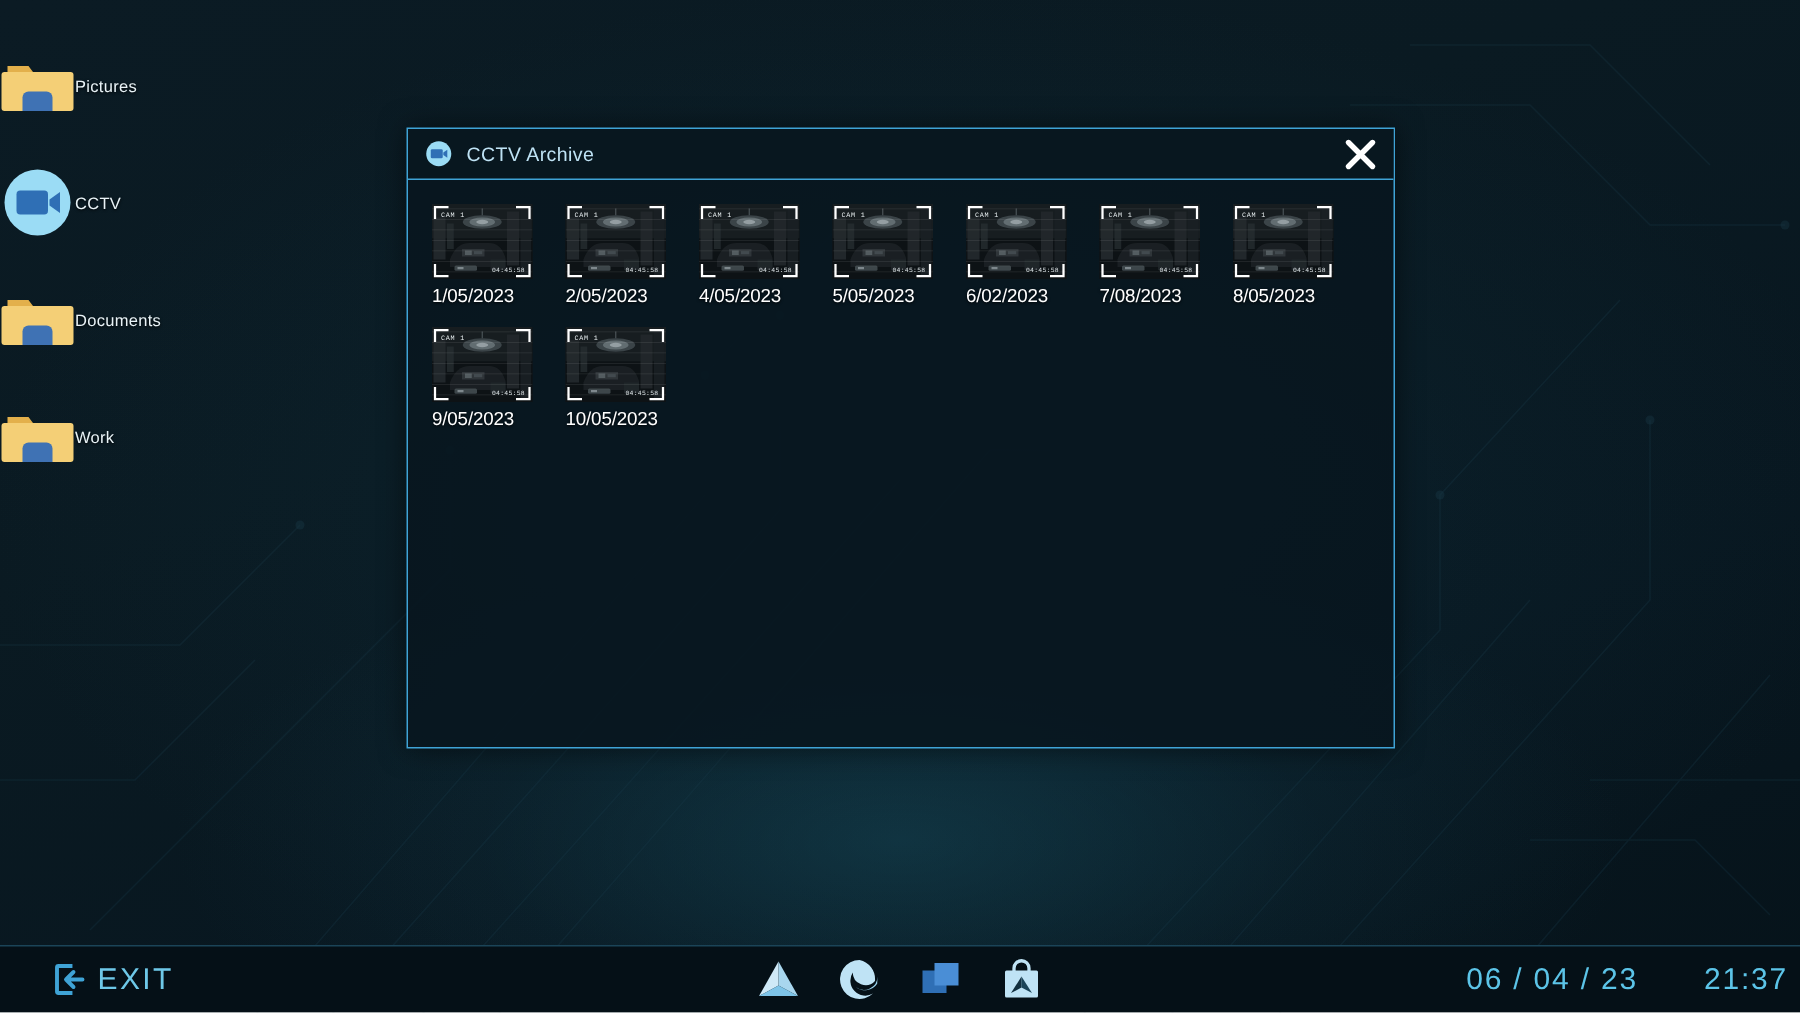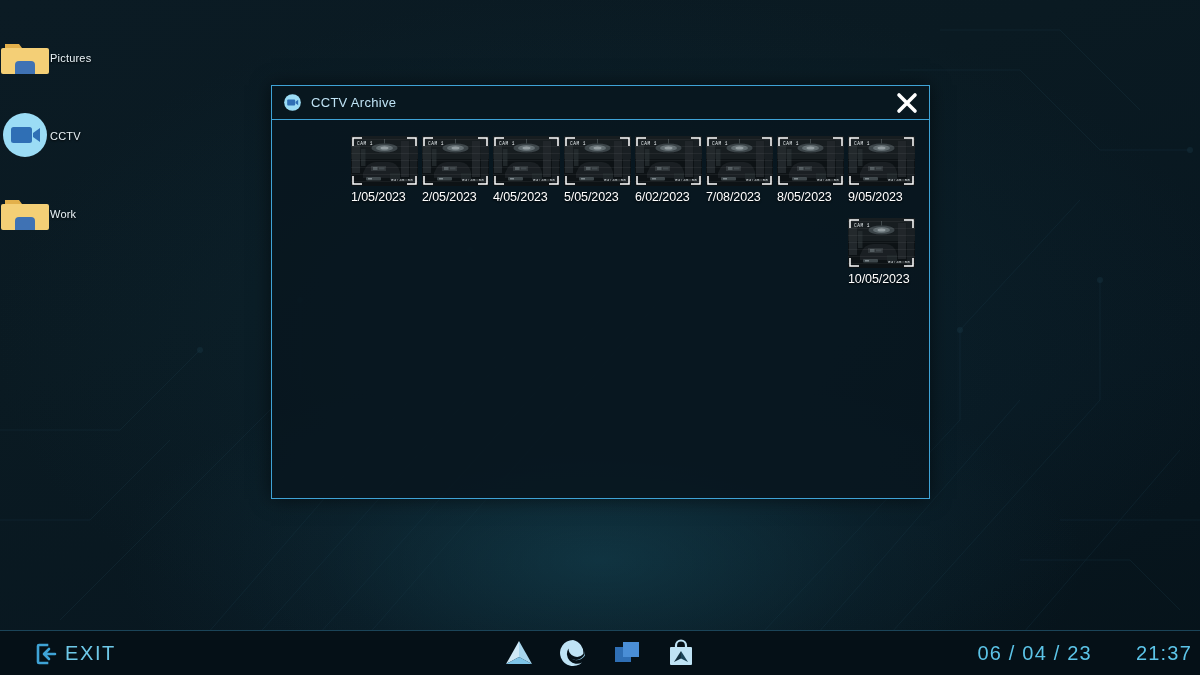--- a/index.html
+++ b/index.html
@@ -108,22 +108,21 @@
   #window-body {
     position: relative;
     height: 378px;
     padding: 16px 14px 10px 16px;
     overflow: hidden;
   }
   #thumb-grid {
     display: flex;
     flex-wrap: wrap;
     align-content: flex-start;
-    gap: 14px 4px;
-    justify-content: flex-end;
+    gap: 14px 22px;
   }
   .archive-item {
     width: 67px;
     cursor: pointer;
   }
   .archive-item .thumb {
     position: relative;
     width: 67px;
     height: 50px;
     display: block;
@@ -147,21 +146,21 @@
     height: 45px;
     background: #051017;
     border-top: 1px solid #1b4458;
     display: flex;
     align-items: center;
   }
   #taskbar-exit {
     position: absolute;
     left: 24px;
     display: flex;
-    align-items: flex-end;
+    align-items: flex-start;
     gap: 7px;
     cursor: pointer;
     padding-left: 12px;
   }
   #taskbar-exit .label {
     color: #6ec8e8;
     font-size: 20px;
     letter-spacing: 1.6px;
   }
   #taskbar-apps {
@@ -242,20 +241,28 @@
 
     <div class="desktop-icon">
       <svg class="glyph" viewBox="0 0 50 50">
         <circle cx="25" cy="25" r="22" fill="#9bdcf5"></circle>
         <rect x="11" y="17" width="21" height="16" rx="2.5" fill="#2f6fb5"></rect>
         <path d="M33 23 l7 -5 v14 l-7 -5 z" fill="#2f6fb5"></path>
       </svg>
       <span class="label">CCTV</span>
     </div>
 
+    <div class="desktop-icon">
+      <svg class="glyph" viewBox="0 0 50 50">
+        <path d="M5 12 h14 l3 4 h23 a2 2 0 0 1 2 2 v3 H5 z" fill="#e3b04b"></path>
+        <path d="M3 16 h44 a2 2 0 0 1 2 2 v22 a2 2 0 0 1 -2 2 H3 a2 2 0 0 1 -2 -2 V18 a2 2 0 0 1 2 -2 z" fill="#f4cf76"></path>
+        <path d="M15 42 v-9 a4 4 0 0 1 4 -4 h12 a4 4 0 0 1 4 4 v9 z" fill="#3f72b4"></path>
+      </svg>
+      <span class="label">Documents</span>
+    </div>
 
 
     <div class="desktop-icon">
       <svg class="glyph" viewBox="0 0 50 50">
         <path d="M5 12 h14 l3 4 h23 a2 2 0 0 1 2 2 v3 H5 z" fill="#e3b04b"></path>
         <path d="M3 16 h44 a2 2 0 0 1 2 2 v22 a2 2 0 0 1 -2 2 H3 a2 2 0 0 1 -2 -2 V18 a2 2 0 0 1 2 -2 z" fill="#f4cf76"></path>
         <path d="M15 42 v-9 a4 4 0 0 1 4 -4 h12 a4 4 0 0 1 4 4 v9 z" fill="#3f72b4"></path>
       </svg>
       <span class="label">Work</span>
     </div>

